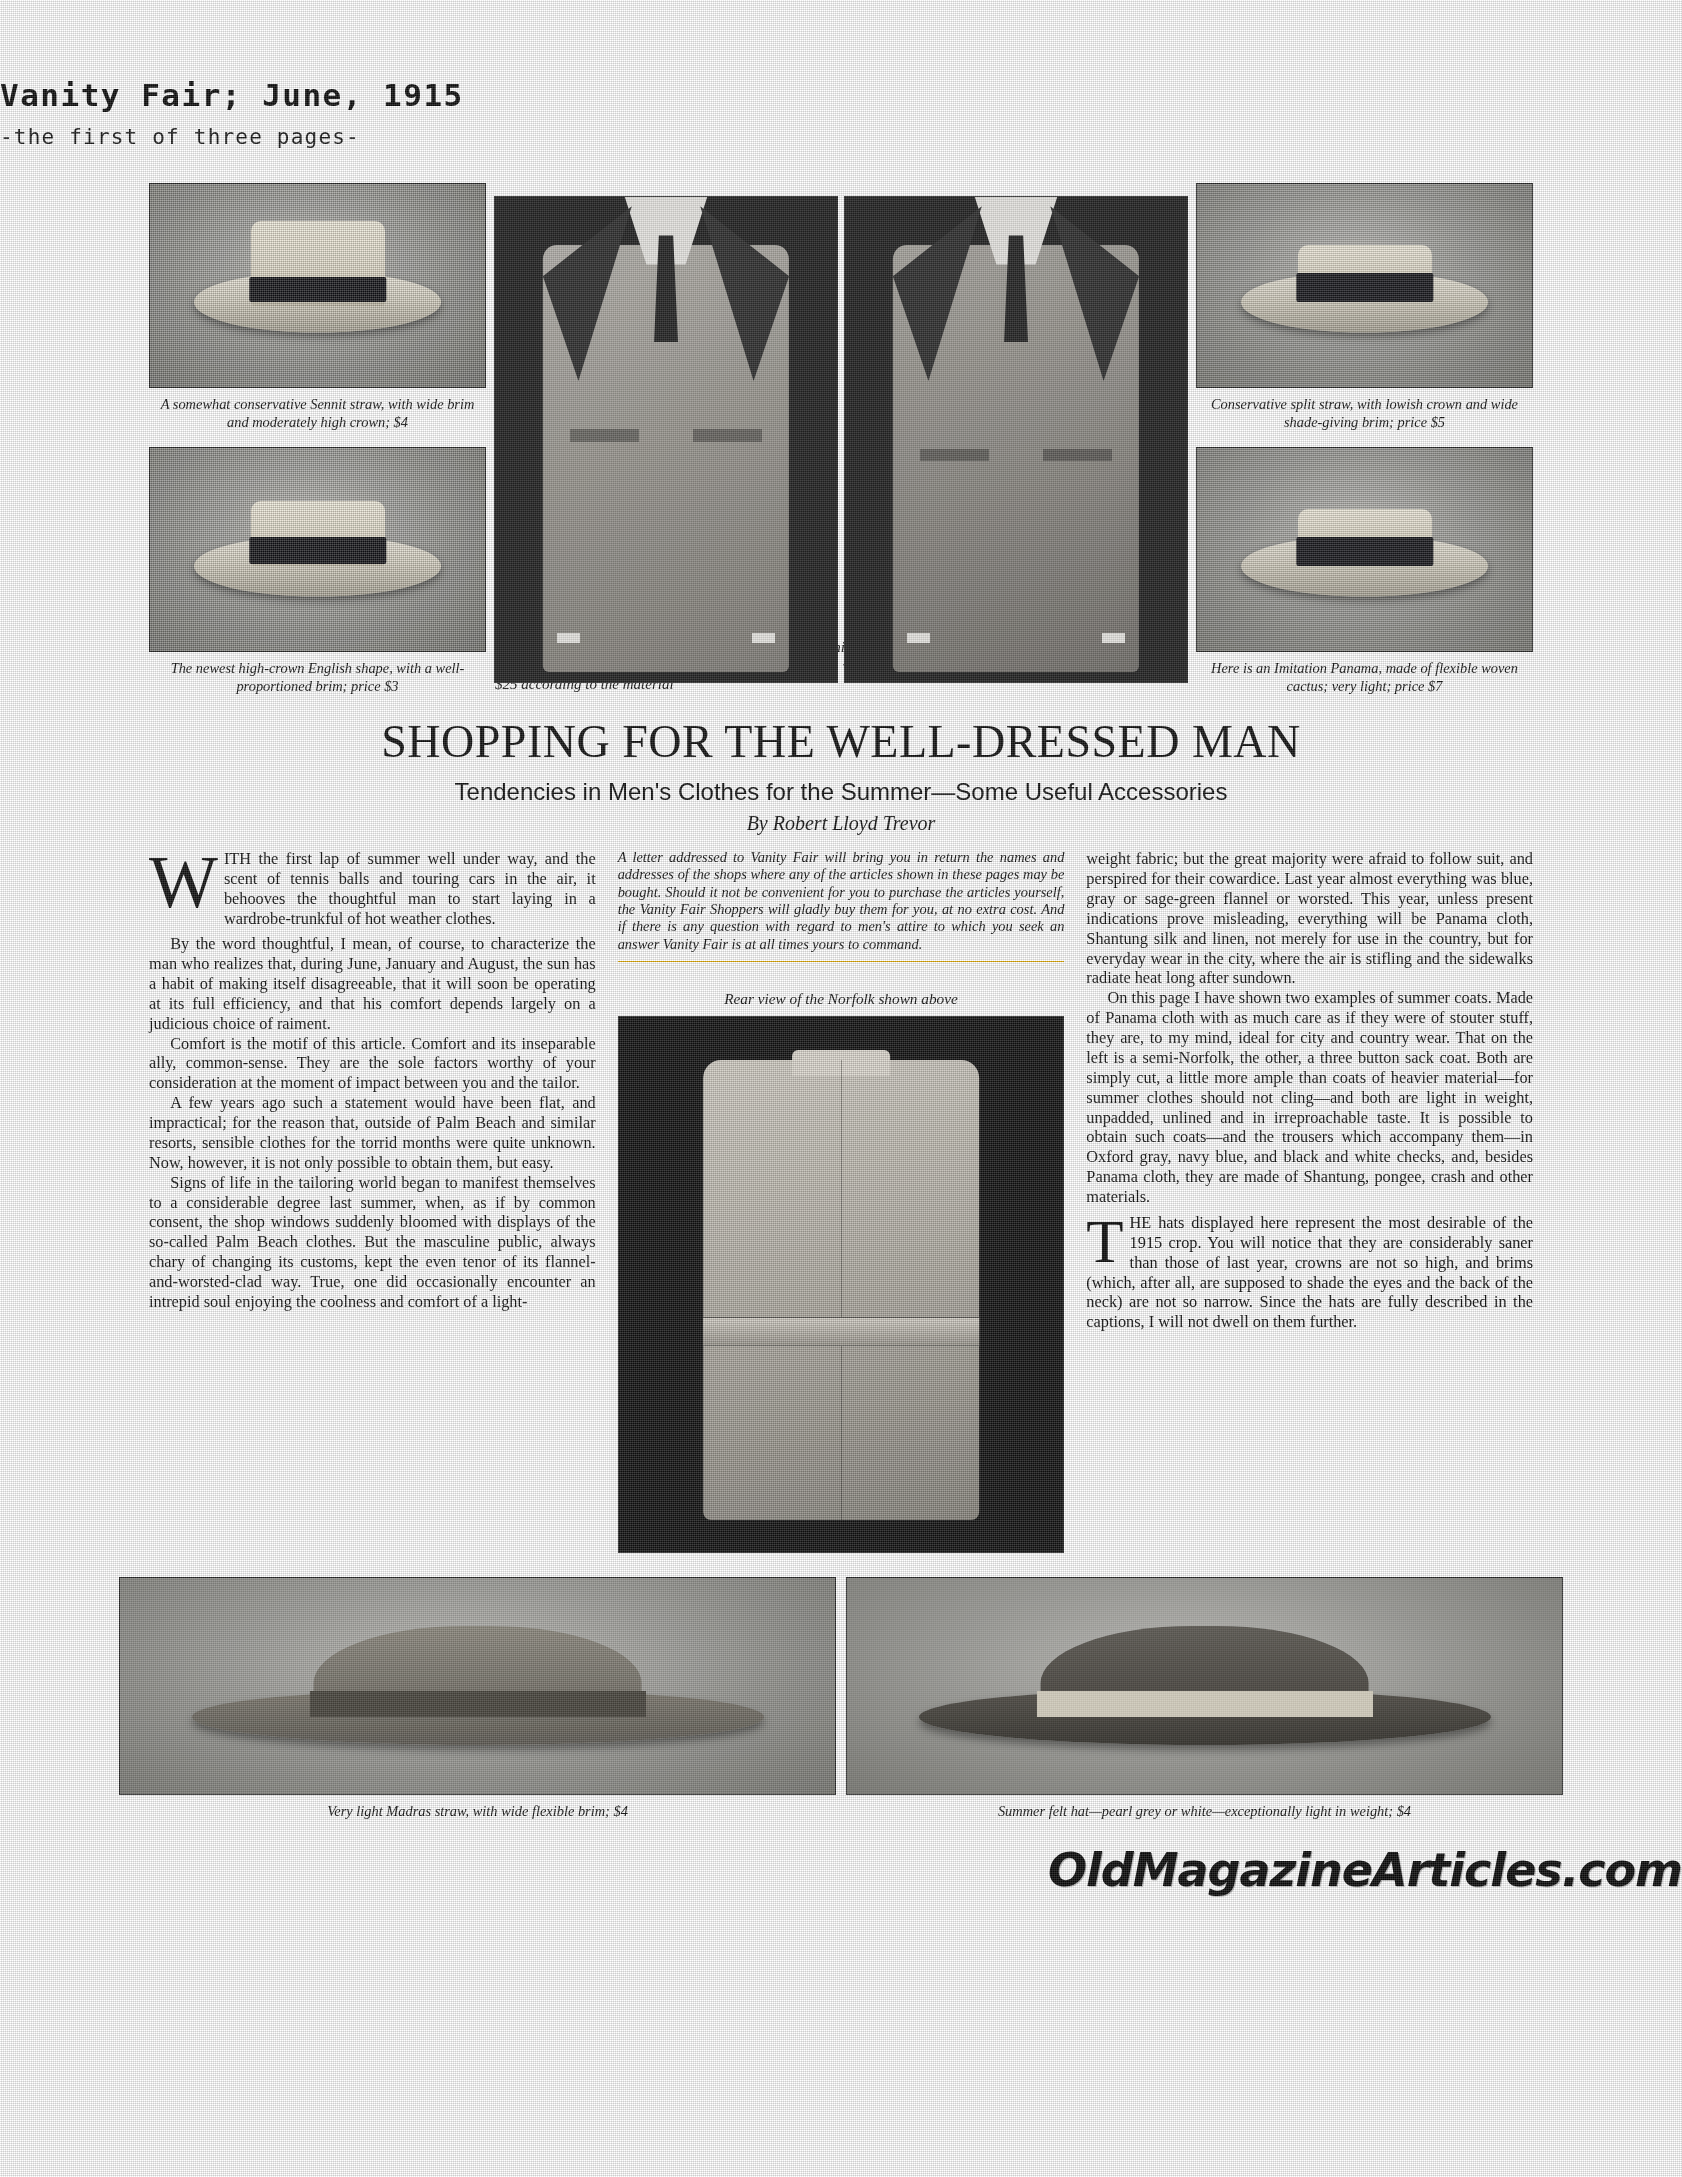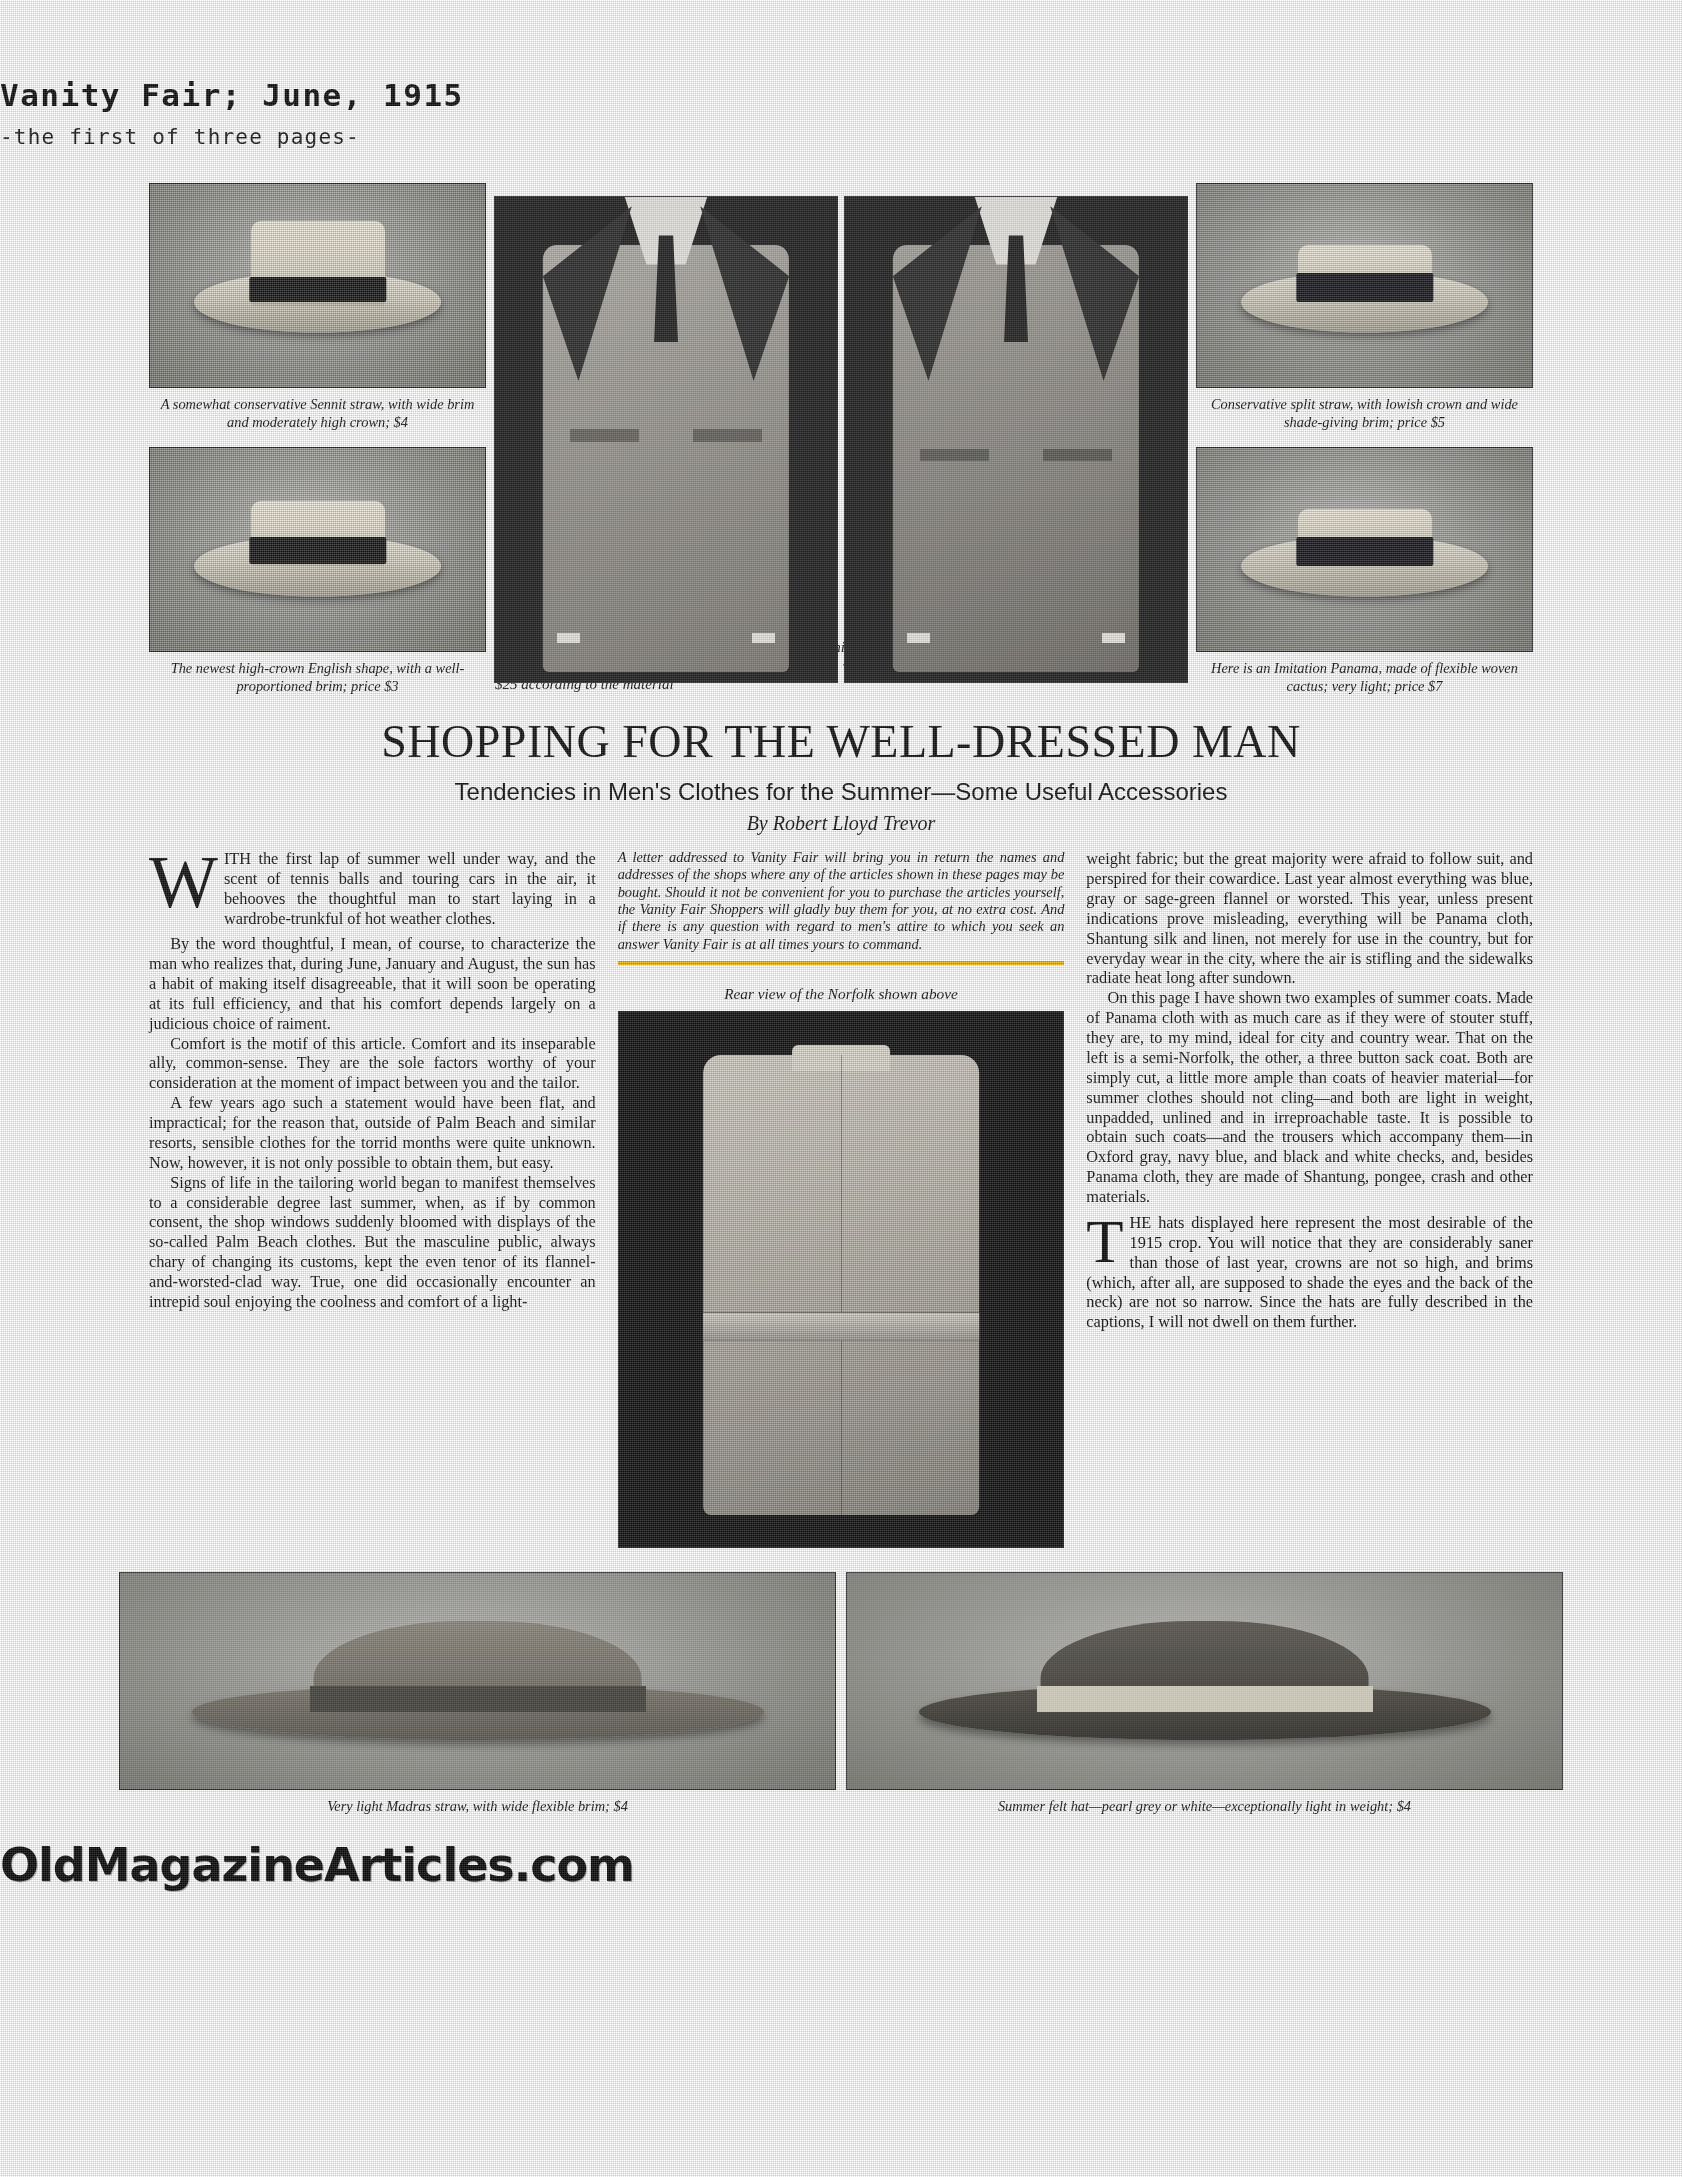--- a/index.html
+++ b/index.html
@@ -328,23 +328,23 @@
     line-height: 0.82;
     padding-right: 6px;
     padding-top: 4px;
     font-family: "Liberation Serif", serif;
   }
   .note {
     font-style: italic;
     font-size: 14.4px;
     line-height: 1.2;
     text-align: justify;
-    border-bottom: 4px solid #eab308;
+    border-bottom: 1px solid #eab308;
     padding-bottom: 8px;
-    margin-bottom: 20px;
+    margin-bottom: 28px;
   }
   .midcap {
     font-style: italic;
     text-align: center;
     font-size: 15.3px;
     margin-bottom: 8px;
   }
   .rear-photo {
     border: 1px solid #2b2b2b;
     height: 535px;
@@ -359,28 +359,29 @@
   }
   .bottom-cell { flex: 1 1 0; }
   .bottom-photo {
     border: 1px solid #2b2b2b;
     height: 216px;
     overflow: hidden;
   }
 
   
   .footer {
-    text-align: left;
+    text-align: right;
     margin-top: 22px;
     font-family: "DejaVu Sans", sans-serif;
     font-weight: bold;
     font-size: 46px;
     letter-spacing: -1px;
     color: #0a0a0a;
     text-shadow: 1px 1px 0 #bbb;
+    font-style: italic;
   }
 </style>
 </head>
 <body>
 
 <div class="page">
 
   <div class="masthead">
     <div class="masthead-title">Vanity Fair; June, 1915</div>
     <div class="masthead-sub">-the first of three pages-</div>

